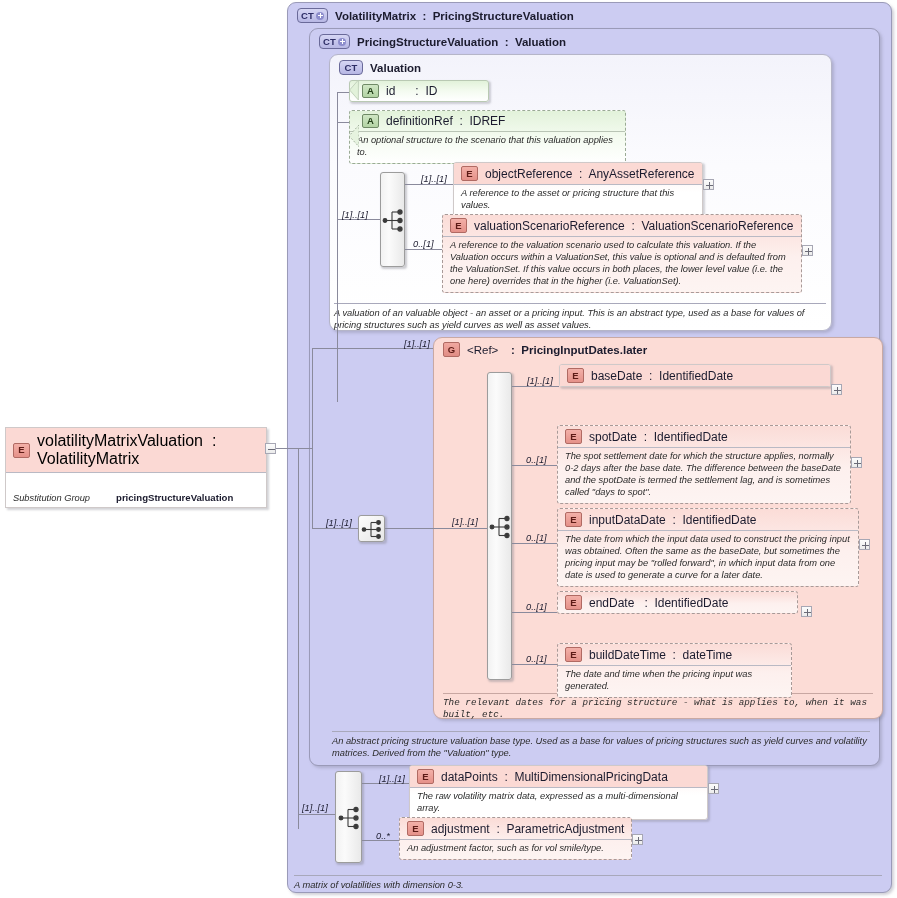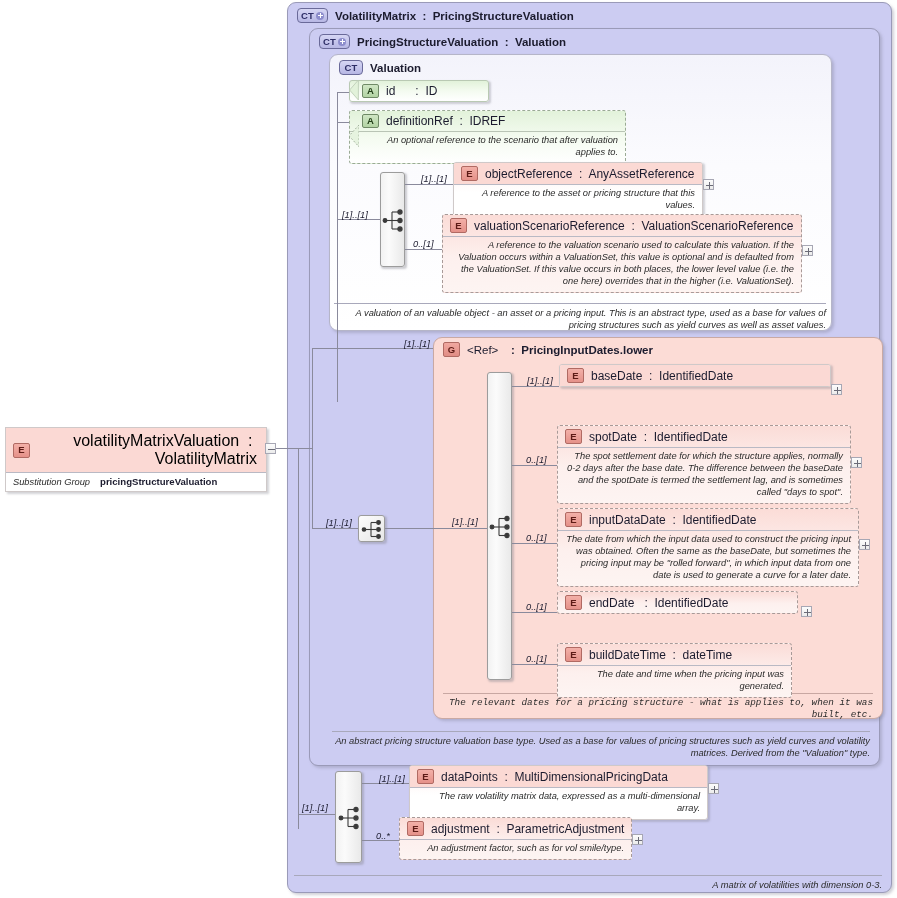--- a/index.html
+++ b/index.html
@@ -4,21 +4,21 @@
 <style>
   * { box-sizing: border-box; }
   html, body { margin:0; padding:0; }
   body {
     width: 897px; height: 898px;
     background: #ffffff;
     font-family: "Liberation Sans", sans-serif;
     position: relative;
     overflow: hidden;
   }
-  #canvas { position:absolute; left:0; top:0; width:897px; height:856px;text-align:right; }
+  #canvas { position:absolute; left:0; top:0; width:897px; height:856px; }
 
   
   .abs { position:absolute; }
 
   
   .ct-box {
     position:absolute;
     border:1px solid #9a9ab8;
     border-radius:9px;
     box-shadow: 2px 2px 3px rgba(120,120,140,.35);
@@ -164,23 +164,23 @@
 
   
   .root-node{
     position:absolute;
     border:1px solid #cfc9c9;
     background: linear-gradient(to bottom,#fbdcd7 0%, #ffffff 60%, #ffffff 100%);
     box-shadow:1.5px 1.5px 2px rgba(130,130,140,.35);
   }
   .root-node .rhead{ display:flex;align-items:center;gap:7px;padding:4px 9px 4px 7px;background:#fbd9d4; }
   .root-node .rsub{
-    display:flex; gap:10px; align-items:baseline;
+    display:flex; gap:26px; align-items:baseline;
     border-top:1px solid #b9b9c4;
-    padding:3px 7px 4px 7px;
+    padding:19px 7px 4px 7px;
   }
   .rsub .sg-lbl{ font-size:9.3px;font-style:italic;color:#2b2b2b; }
   .rsub .sg-val{ font-size:9.6px;font-weight:bold;color:#1b1b2e; }
 </style>
 </head>
 <body>
 
 <div id="canvas">
 
   <div class="ct-box lv1 abs" style="left:287px; top:2px; width:605px; height:891px;">
@@ -224,21 +224,21 @@
   </div>
 
   <div class="ct-box grp abs" style="left:433px; top:337px; width:450px; height:382px;">
     <div class="ct-head" style="top:4px;">
       <span class="g-icon">
           <span>G</span>
         </span>
       <span class="grp-title">
         <span class="ref">&lt;Ref&gt;</span>
         &nbsp;&nbsp;&nbsp;<span>:</span>&nbsp;
-        <span>PricingInputDates.lower</span>
+        <span>PricingInputDates.later</span>
       </span>
     </div>
     <div class="boxdoc" style="left:9px; top:355px; width:430px; border-top-color:#c8a7a2;font-family:Liberation Mono, monospace;">The relevant dates for a pricing structure - what is applies to, when it was built, etc.</div>
   </div>
 
   <div class="root-node" style="left:5px; top:427px; width:262px;">
     <div class="rhead">
       <span class="e-icon">E</span>
       <span class="nname">
         <span>volatilityMatrixValuation</span>
@@ -296,21 +296,21 @@
     <div class="nhead">
       <span class="a-icon">
           <span>A</span>
         </span>
       <span class="nname">
         <span>definitionRef</span>
         &nbsp;<span>:</span>&nbsp;
         <span>IDREF</span>
       </span>
     </div>
-    <div class="ndoc">An optional reference to the scenario that after valuation applies to.</div>
+    <div class="ndoc">An optional structure to the scenario that this valuation applies to.</div>
   </div>
 
   <div class="seq-tall" style="left:380px; top:172px; width:25px; height:95px;">
     <svg width="25" height="95" viewBox="0 0 25 95">
       <g stroke="#3a3a3a" stroke-width="1.1" fill="#3a3a3a">
         <circle cx="4" cy="47.5" r="1.9"></circle>
         <line x1="5.6" y1="47.5" x2="11" y2="47.5"></line>
         <line x1="11" y1="39" x2="11" y2="56"></line>
         <line x1="11" y1="39" x2="17" y2="39"></line>
         <line x1="11" y1="47.5" x2="17" y2="47.5"></line>

